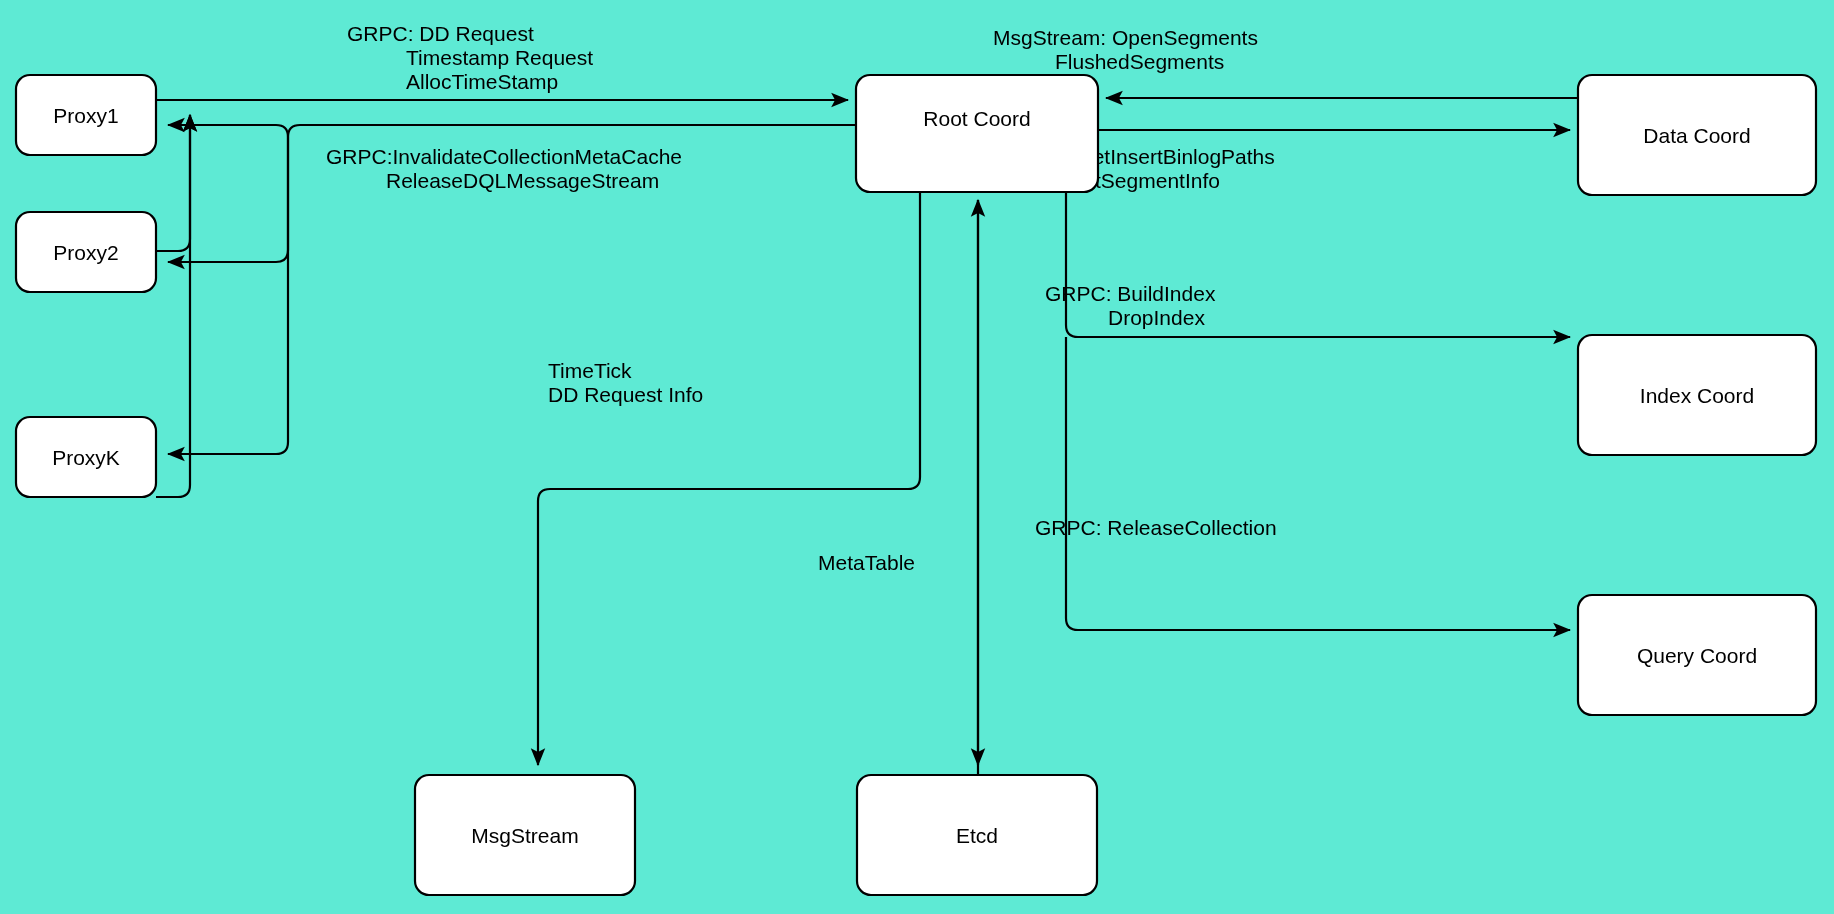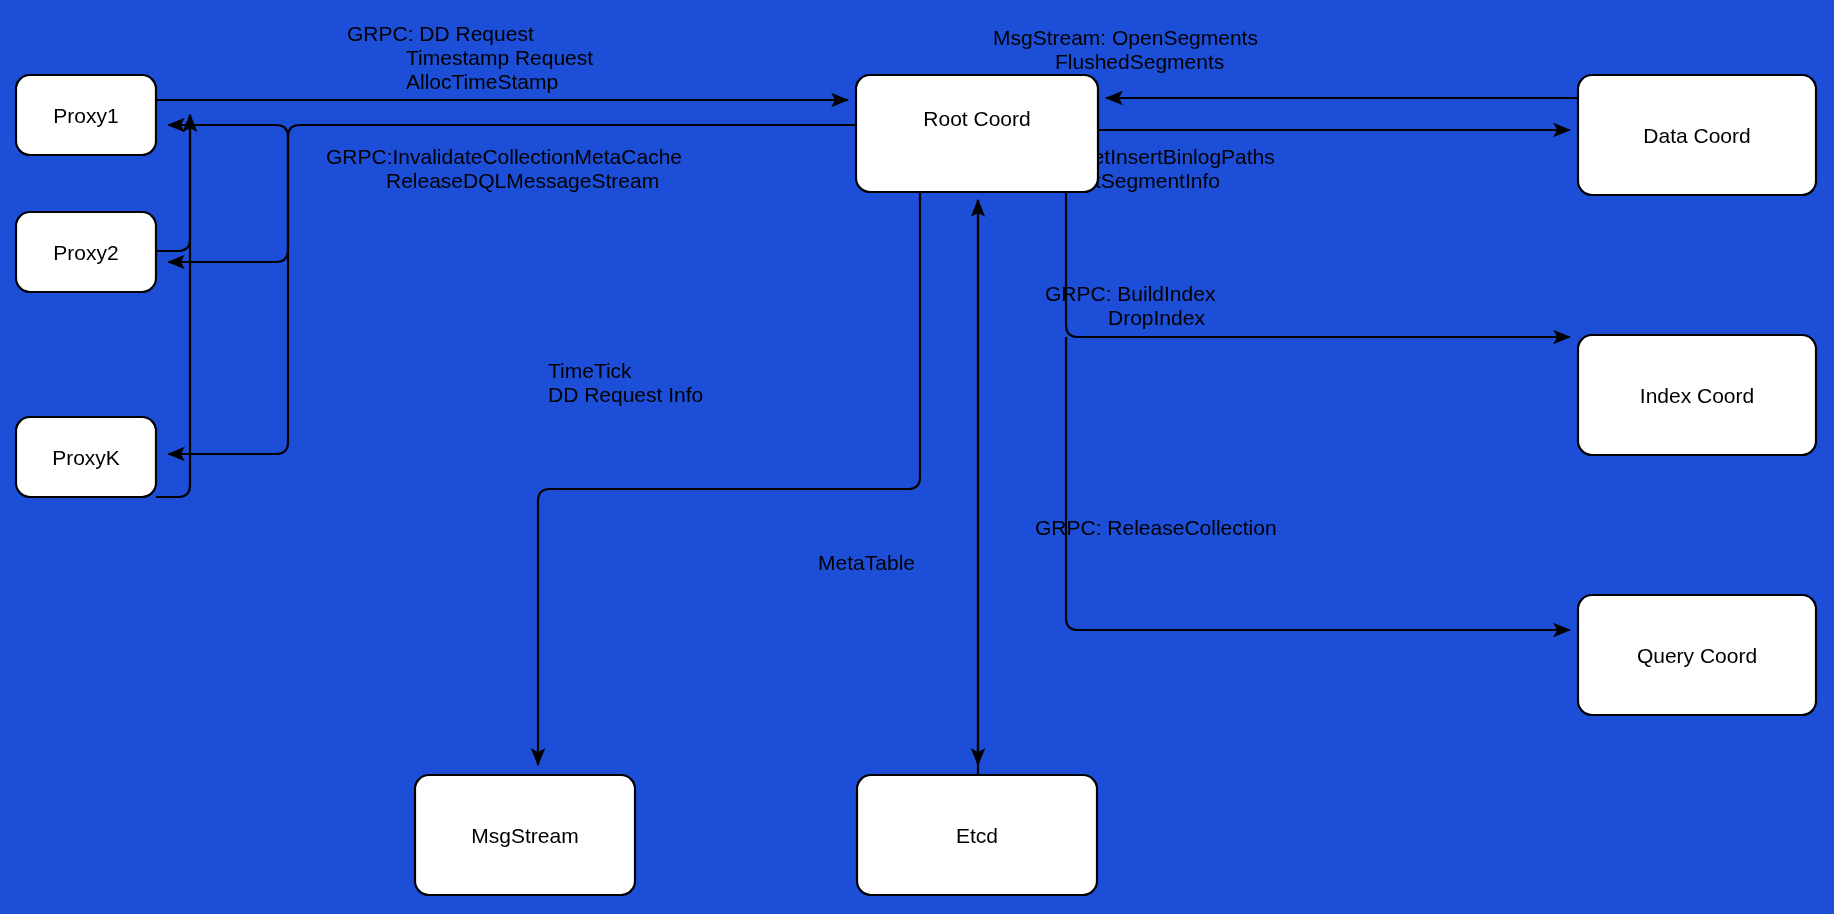--- a/index.html
+++ b/index.html
@@ -10,21 +10,21 @@
   body {
     width: 1834px;
     height: 914px;
     font-family: "Liberation Sans", sans-serif;
     overflow: hidden;
   }
   #diagram-root {
     position: relative;
     width: 1834px;
     height: 914px;
-    background: #1d4ed8;
+    background: #5eead4;
   }
   svg#arch-svg {
     position: absolute;
     top: 0;
     left: 0;
     width: 1834px;
     height: 914px;
   }
   .node-rect {
     fill: #ffffff;

